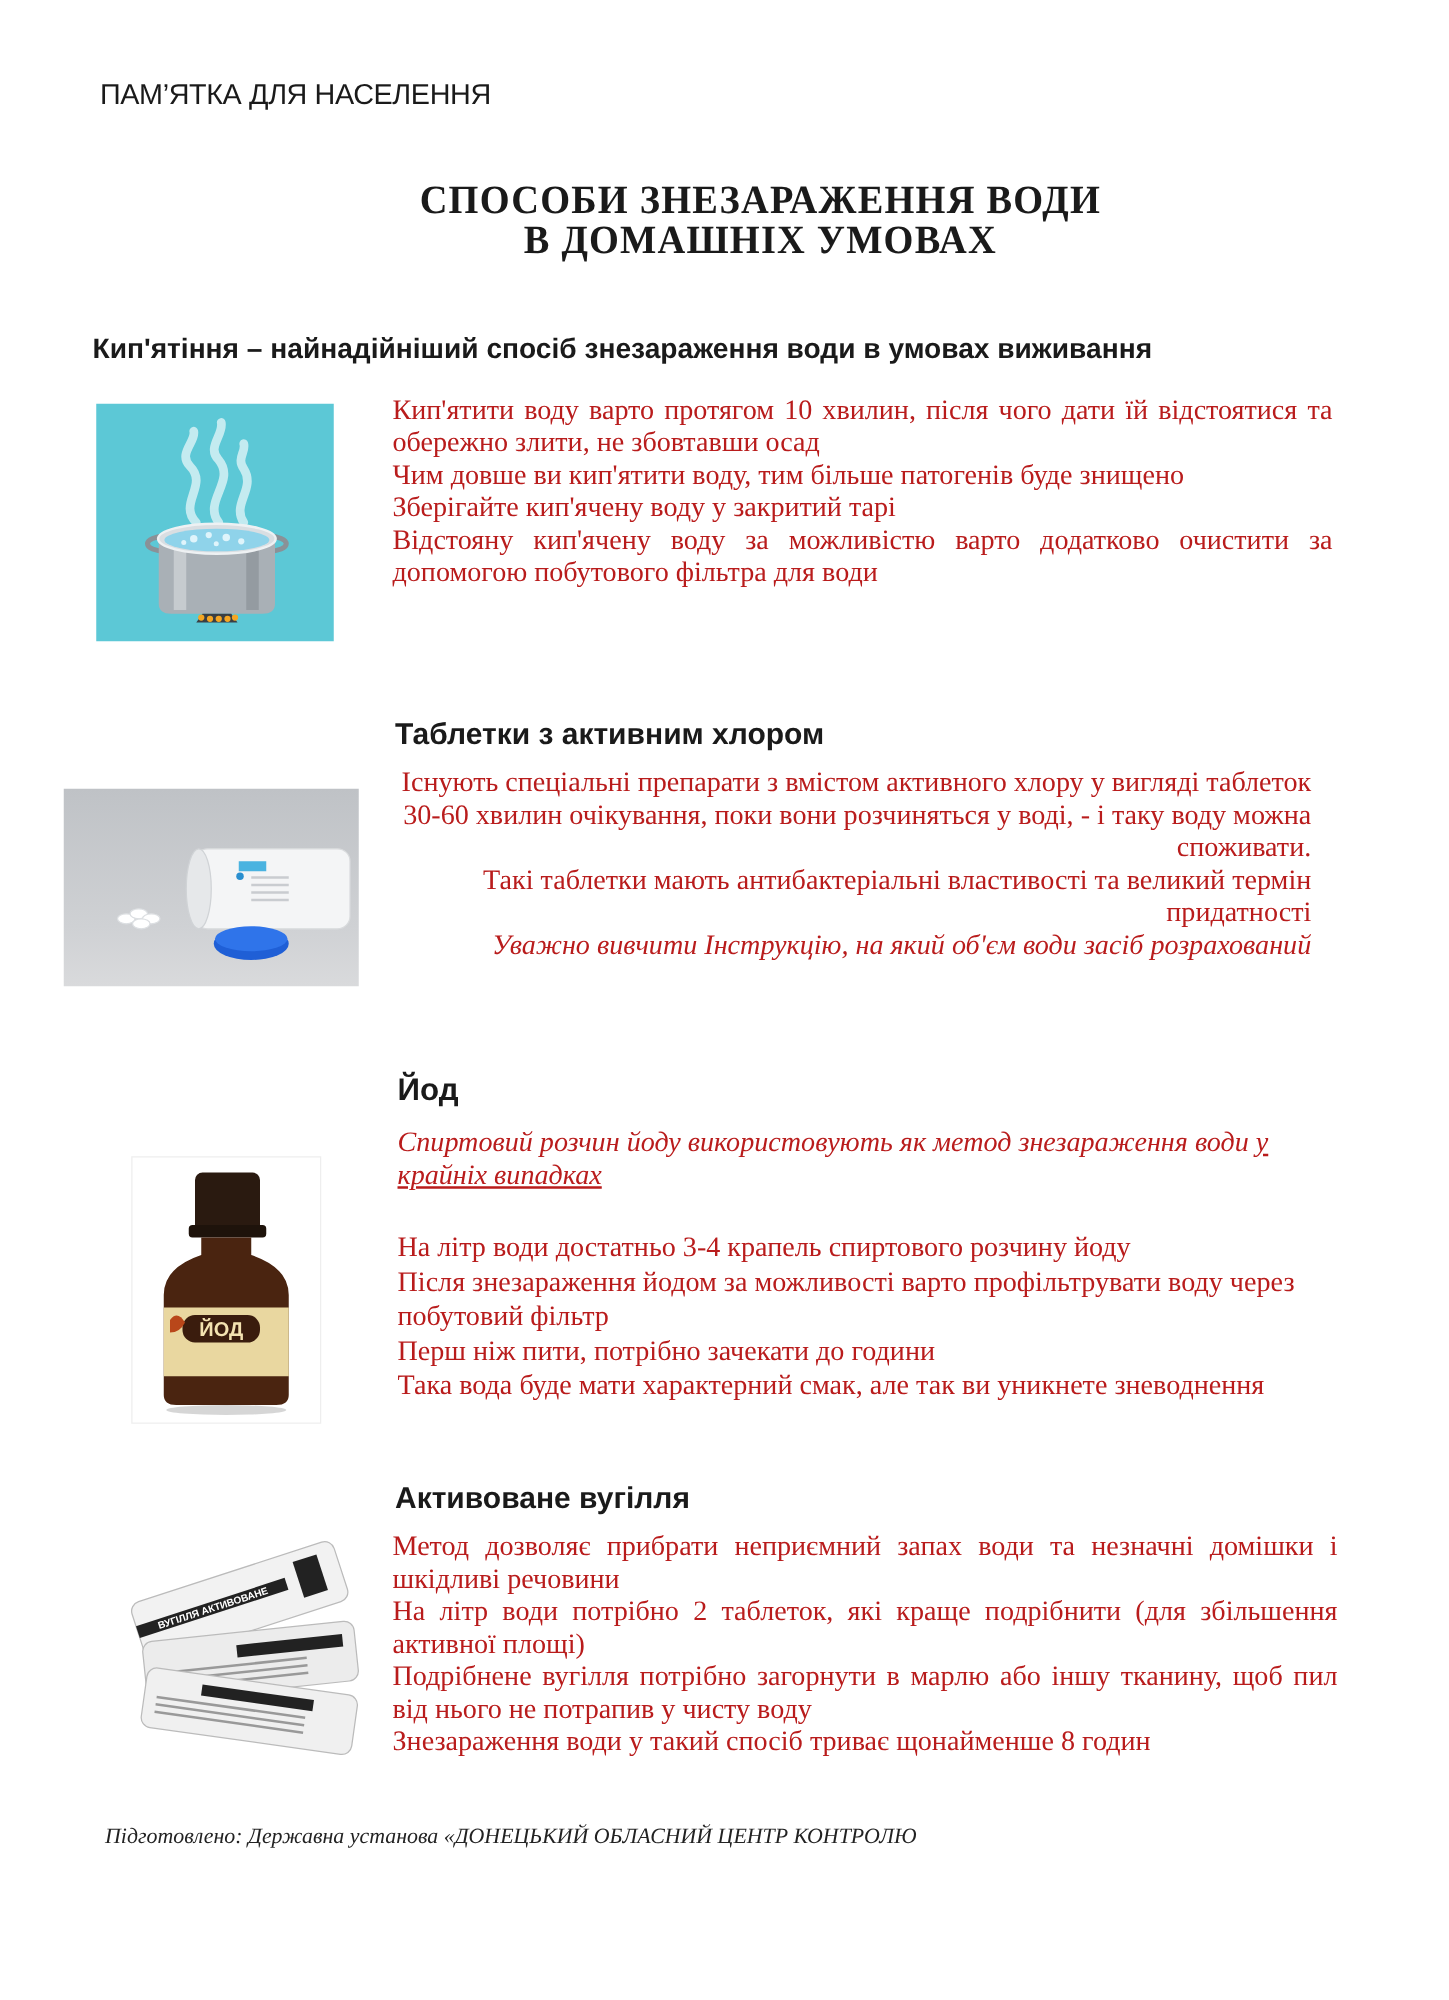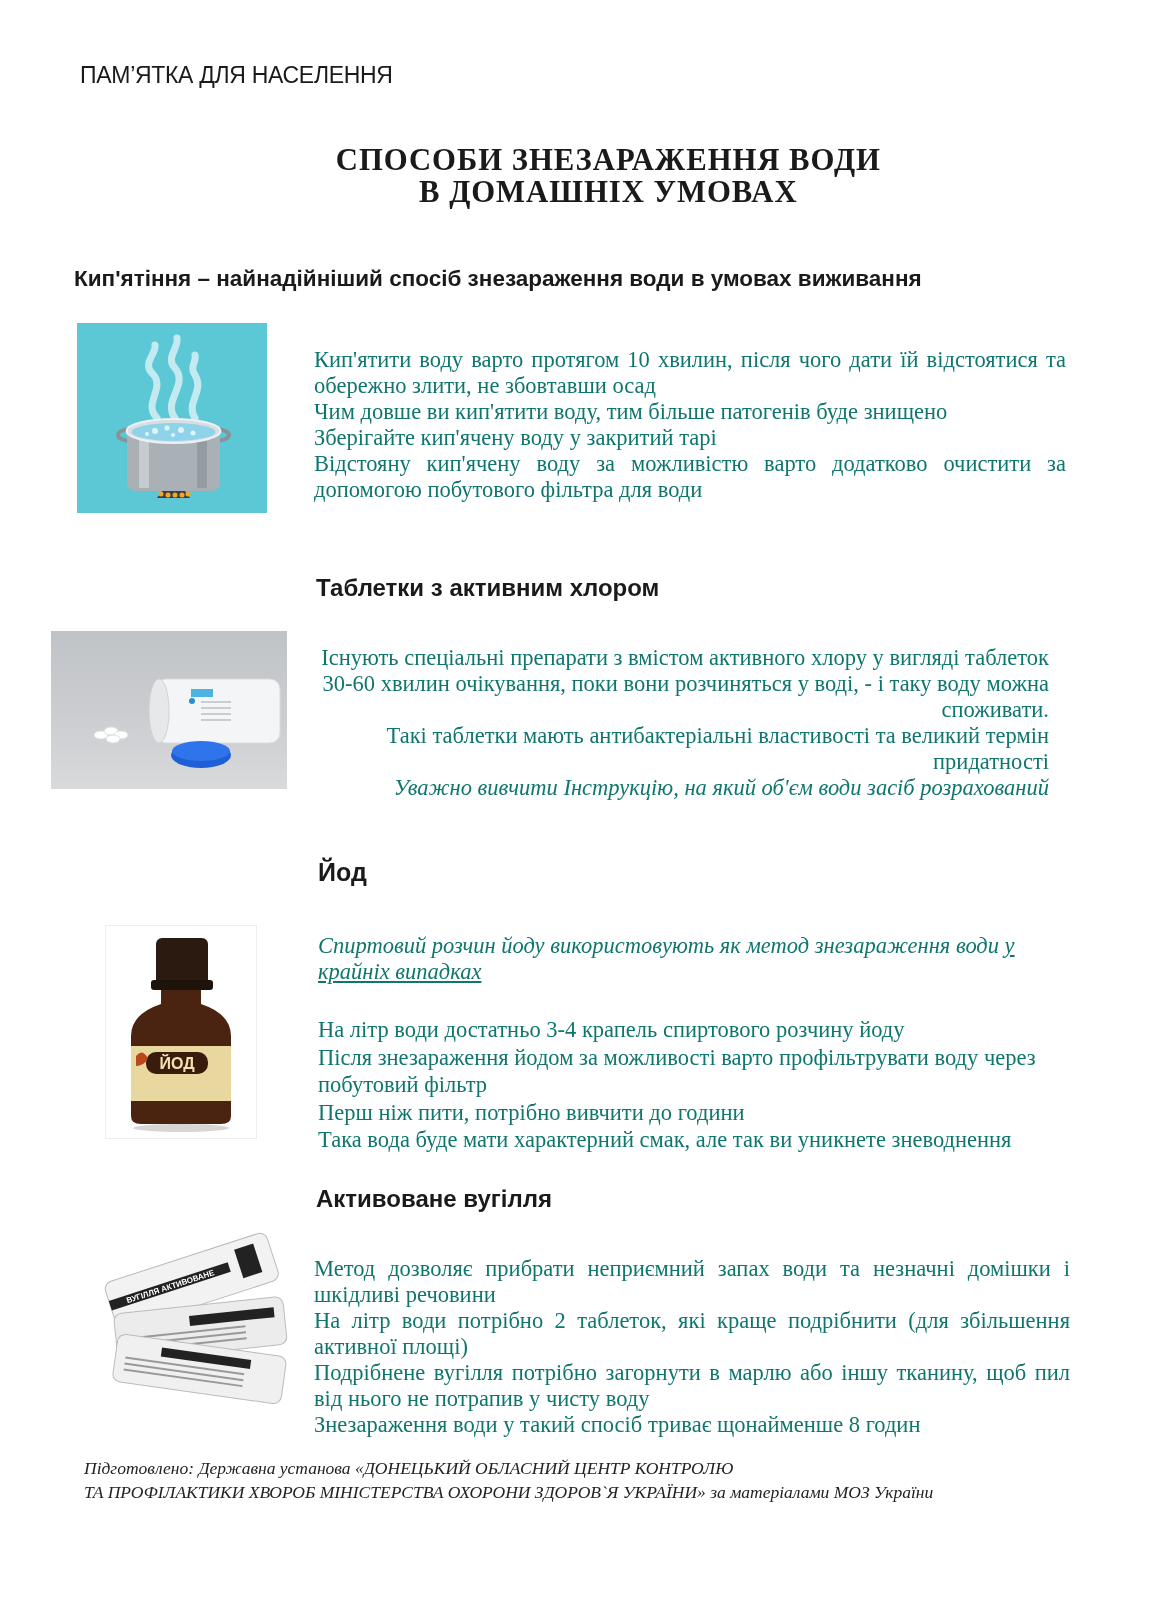--- a/index.html
+++ b/index.html
@@ -2,21 +2,21 @@
 <html><head>
 <meta charset="utf-8">
 <style>
   html, body { margin: 0; padding: 0; background: #ffffff; }
   body { width: 1159px; height: 1600px; position: relative; overflow: hidden; color: #1a1a1a; }
   .abs { position: absolute; }
   .memo { left: 80px; top: 62px; font-family: "Liberation Sans", sans-serif; font-size: 23px; letter-spacing: -0.3px; color: #1a1a1a; }
   .title { left: 0; width: 1159px; top: 143px; text-align: center; font-family: "Liberation Serif", serif; font-weight: bold; font-size: 32px; line-height: 32px; letter-spacing: 1px; color: #1a1a1a; transform: scaleX(0.96); }
   .title div { padding-left: 60px; }
   .h-sans { font-family: "Liberation Sans", sans-serif; font-weight: bold; font-size: 23px; color: #1a1a1a; }
-  .body-serif { font-family: "Liberation Serif", serif; font-size: 22.5px; line-height: 26px; color: #0f766e; margin-top: 32px; }
+  .body-serif { font-family: "Liberation Serif", serif; font-size: 22.5px; line-height: 26px; color: #b91c1c; }
   .body-serif p { margin: 0; }
   .just { text-align: justify; text-align-last: left; }
   .it { font-style: italic; }
   .ul { text-decoration: underline; }
   .footer { left: 84px; top: 1440px; font-family: "Liberation Serif", serif; font-style: italic; font-size: 17.5px; line-height: 24px; color: #222; margin-top: 16px; }
 
   
   .img-pot { left: 77px; top: 323px; width: 190px; height: 190px; background: #5cc8d6; overflow: hidden; }
   .img-chlor { left: 51px; top: 631px; width: 236px; height: 158px; background: linear-gradient(180deg, #bfc2c6 0%, #cfd1d4 70%, #d9dadc 100%); overflow: hidden; }
   .img-iod { left: 105px; top: 925px; width: 150px; height: 212px; background: #ffffff; border: 1px solid #eee; overflow: hidden; }
@@ -120,21 +120,21 @@
   </svg>
 </div>
 
 <div class="abs body-serif it" style="left:318px; top:901px; width:750px;">
   <span>Спиртовий розчин йоду використовують як метод знезараження води </span><span class="ul">у крайніх випадках</span>
 </div>
 
 <div class="abs body-serif" style="left:318px; top:984px; width:730px; line-height:27.5px;">
   <p>На літр води достатньо 3-4 крапель спиртового розчину йоду</p>
   <p>Після знезараження йодом за можливості варто профільтрувати воду  через побутовий фільтр</p>
-  <p>Перш ніж пити, потрібно вивчити до години</p>
+  <p>Перш ніж пити, потрібно зачекати до години</p>
   <p>Така вода буде мати характерний смак, але так ви уникнете зневоднення</p>
 </div>
 
 <div class="abs h-sans" style="left:316px; top:1185px; font-size:24px;">Активоване вугілля</div>
 
 <div class="abs img-coal">
   <svg width="210" height="200" viewBox="0 0 210 200">
     <g transform="rotate(-18 105 60)">
       <rect x="15" y="40" width="170" height="50" rx="8" fill="#f2f2f2" stroke="#bbb"></rect>
       <rect x="15" y="58" width="125" height="10" fill="#222"></rect>
@@ -164,14 +164,13 @@
 
 <div class="abs body-serif just" style="left:314px; top:1224px; width:756px;">
   <p>Метод дозволяє прибрати неприємний запах води та незначні домішки і шкідливі речовини</p>
   <p>На літр води потрібно 2 таблеток, які краще подрібнити (для збільшення активної площі)</p>
   <p>Подрібнене вугілля потрібно загорнути в марлю або іншу тканину, щоб пил від нього не потрапив у чисту воду</p>
   <p> Знезараження води у такий спосіб триває щонайменше 8 годин</p>
 </div>
 
 <div class="abs footer">
   <div>Підготовлено: Державна установа «ДОНЕЦЬКИЙ ОБЛАСНИЙ ЦЕНТР КОНТРОЛЮ</div>
-  <div>ТА ПРОФІЛАКТИКИ ХВОРОБ МІНІСТЕРСТВА ОХОРОНИ ЗДОРОВ`Я УКРАЇНИ» за матеріалами МОЗ України</div>
 </div>
 
 </body></html>

